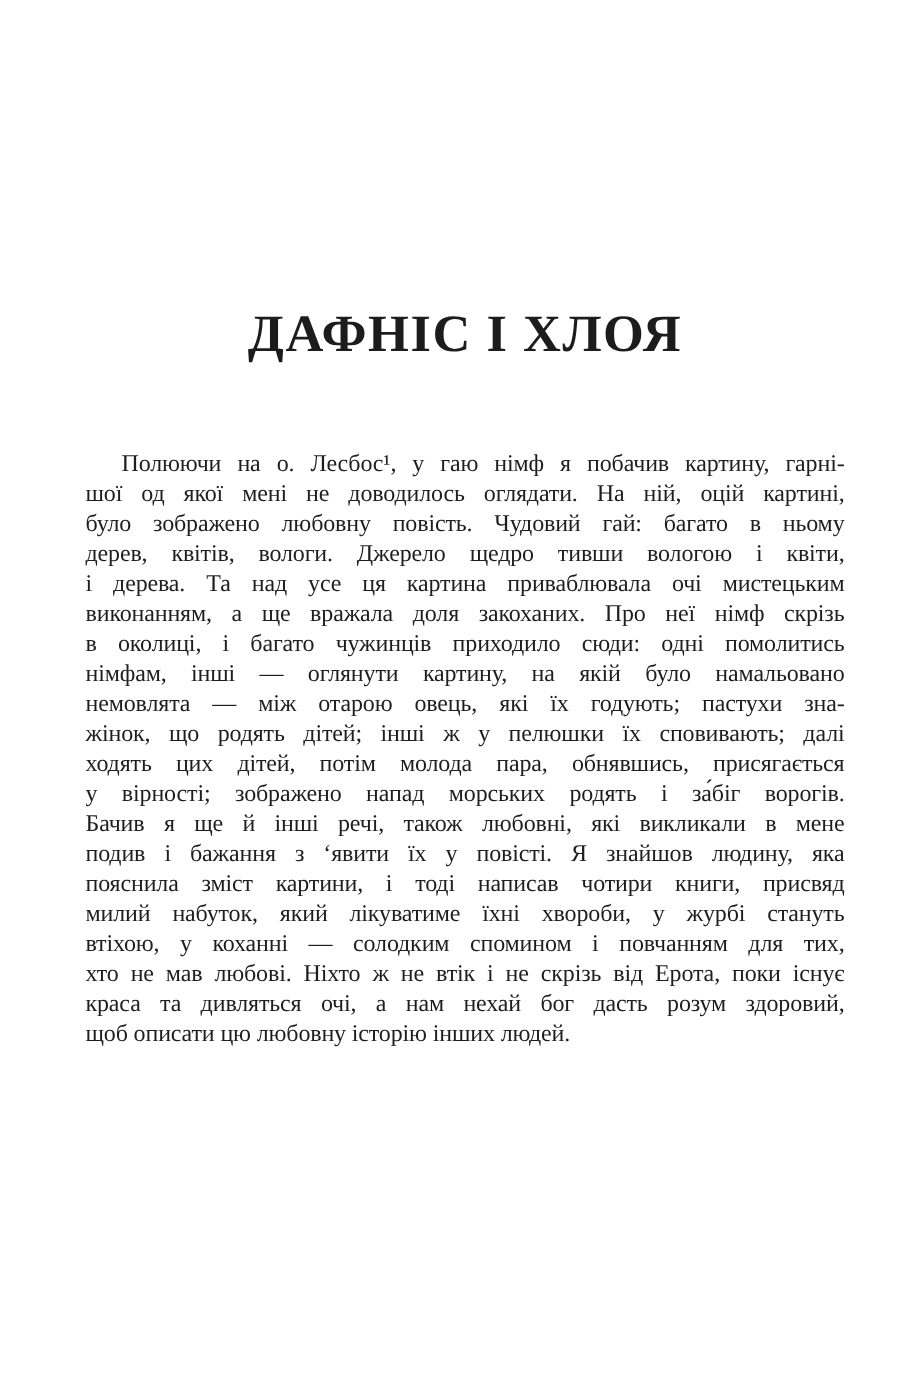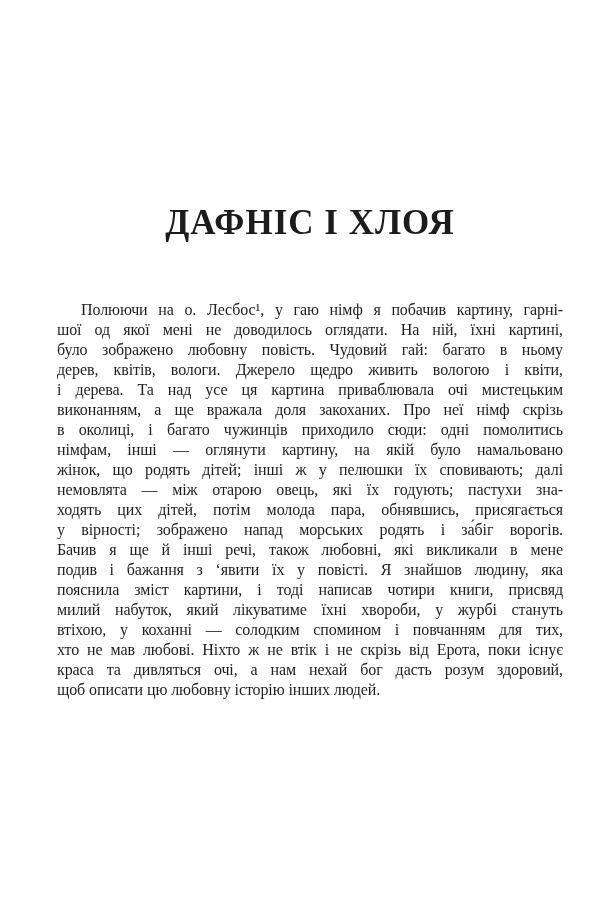--- a/index.html
+++ b/index.html
@@ -51,29 +51,29 @@
     text-align-last: left;
   }
 </style>
 </head>
 <body>
 
 <div class="page">
   <h1 class="chapter-title">ДАФНІС І ХЛОЯ</h1>
   <div class="body-text" id="paragraph">
       <div class="line first">Полюючи на о. Лесбос¹, у гаю німф я побачив картину, гарні-</div>
-      <div class="line">шої од якої мені не доводилось оглядати. На ній, їхні картині,</div>
+      <div class="line">шої од якої мені не доводилось оглядати. На ній, оцій картині,</div>
       <div class="line">було зображено любовну повість. Чудовий гай: багато в ньому</div>
-      <div class="line">дерев, квітів, вологи. Джерело щедро живить вологою і квіти,</div>
+      <div class="line">дерев, квітів, вологи. Джерело щедро тивши вологою і квіти,</div>
       <div class="line">і дерева. Та над усе ця картина приваблювала очі мистецьким</div>
       <div class="line">виконанням, а ще вражала доля закоханих. Про неї німф скрізь</div>
       <div class="line">в околиці, і багато чужинців приходило сюди: одні помолитись</div>
       <div class="line">німфам, інші — оглянути картину, на якій було намальовано</div>
+      <div class="line">немовлята — між отарою овець, які їх годують; пастухи зна-</div>
       <div class="line">жінок, що родять дітей; інші ж у пелюшки їх сповивають; далі</div>
-      <div class="line">немовлята — між отарою овець, які їх годують; пастухи зна-</div>
       <div class="line">ходять цих дітей, потім молода пара, обнявшись, присягається</div>
       <div class="line">у вірності; зображено напад морських родять і за́біг ворогів.</div>
       <div class="line">Бачив я ще й інші речі, також любовні, які викликали в мене</div>
       <div class="line">подив і бажання з ‘явити їх у повісті. Я знайшов людину, яка</div>
       <div class="line">пояснила зміст картини, і тоді написав чотири книги, присвяд</div>
       <div class="line">милий набуток, який лікуватиме їхні хвороби, у журбі стануть</div>
       <div class="line">втіхою, у коханні — солодким спомином і повчанням для тих,</div>
       <div class="line">хто не мав любові. Ніхто ж не втік і не скрізь від Ерота, поки існує</div>
       <div class="line">краса та дивляться очі, а нам нехай бог дасть розум здоровий,</div>
       <div class="line last">щоб описати цю любовну історію інших людей.</div>

